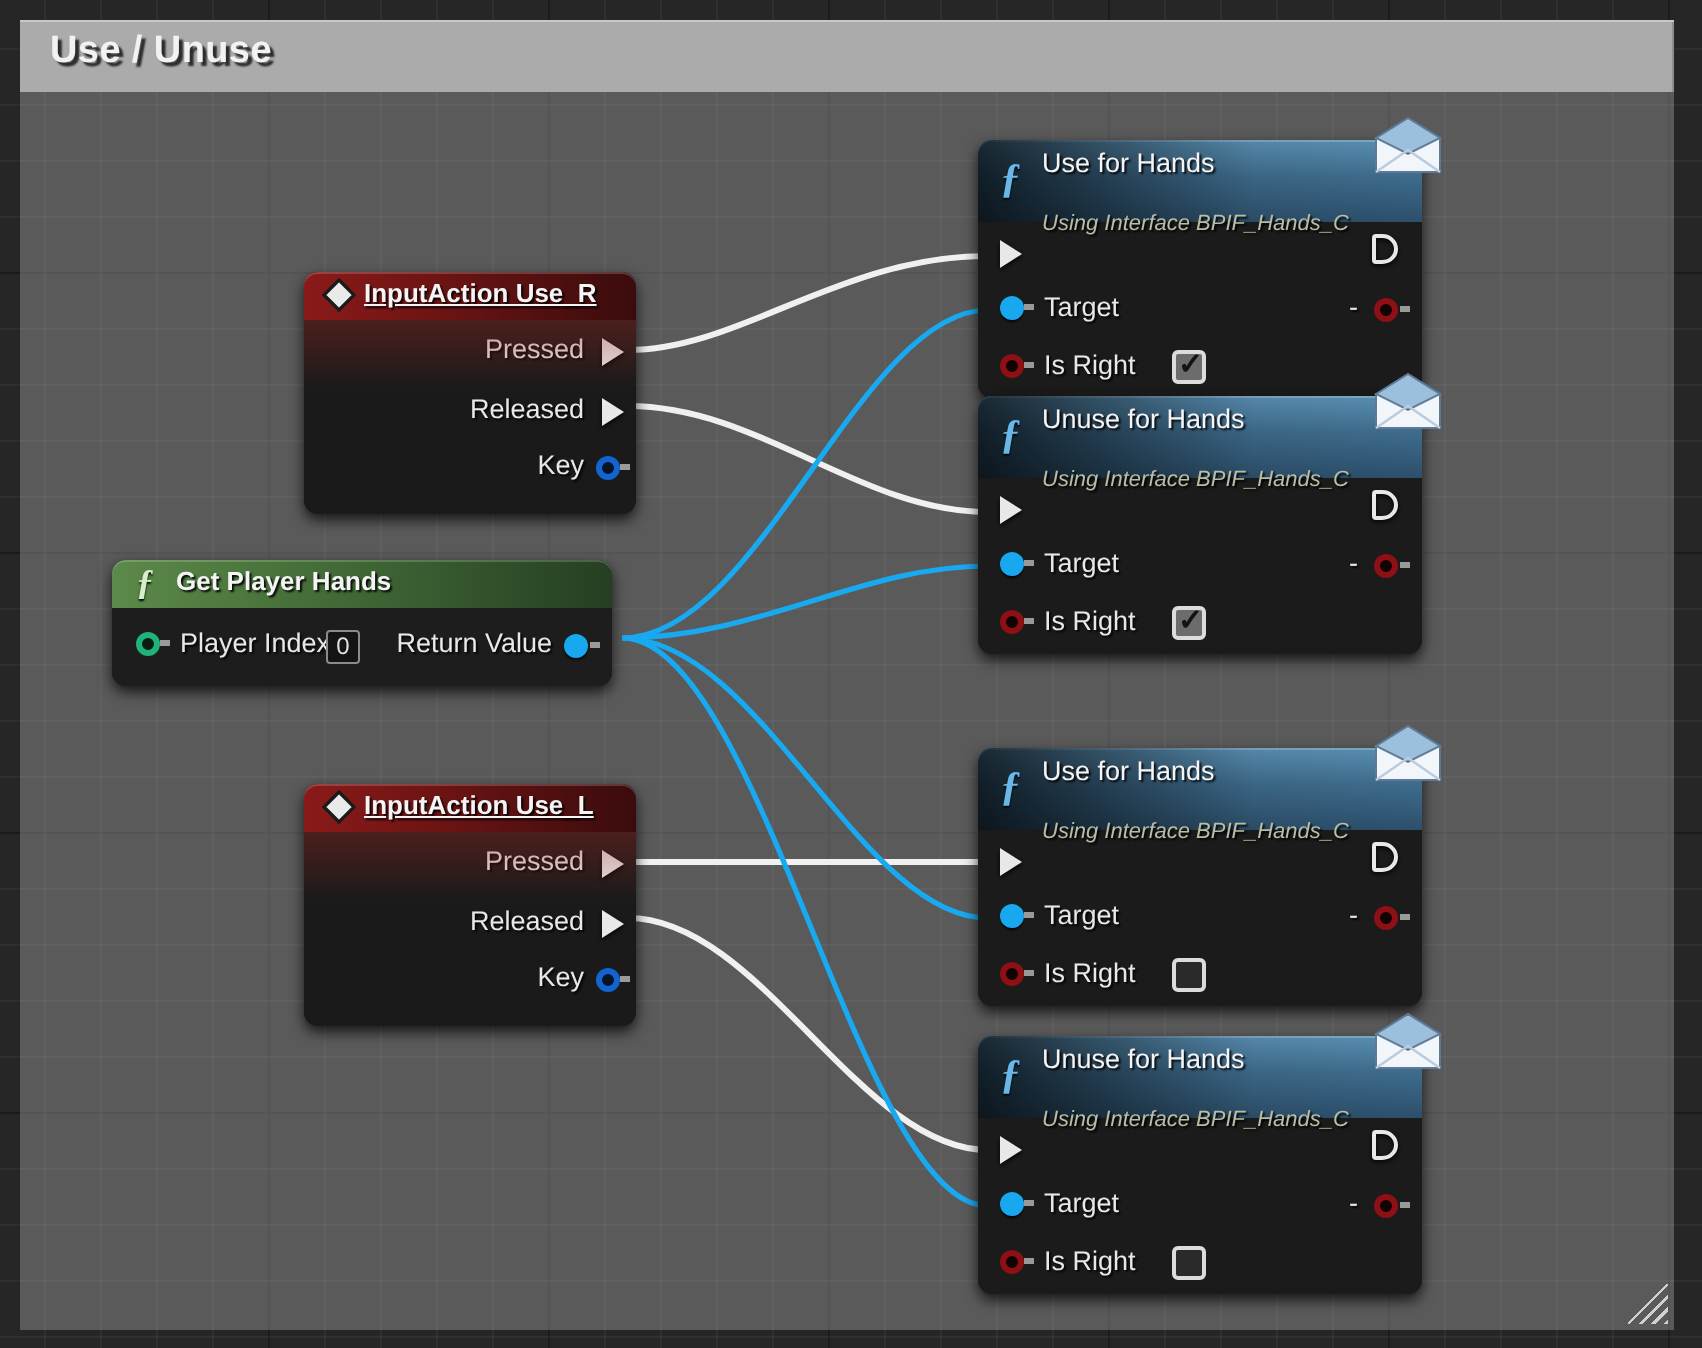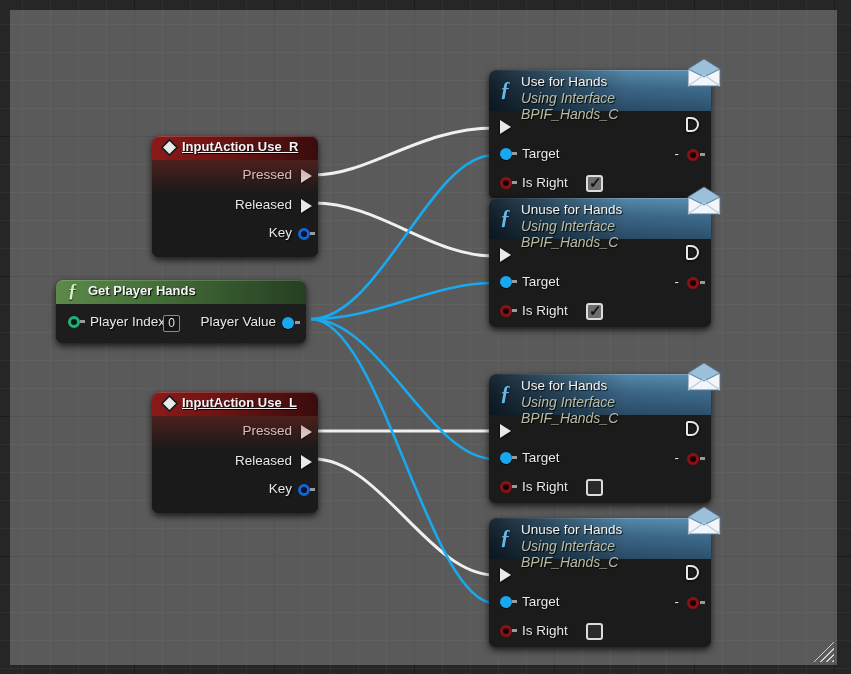--- a/index.html
+++ b/index.html
@@ -48,22 +48,22 @@
       background:linear-gradient(to bottom,#5a90b4 0%,#3e6b8c 45%,#2c4f6b 100%);
       box-shadow:inset 0 1px 0 rgba(255,255,255,.22);}
   .fnode .nhead:after{content:"";position:absolute;left:0;right:0;top:0;bottom:0;
       border-radius:7px 7px 0 0;
       background:linear-gradient(to right, rgba(0,0,0,.72) 0%, rgba(0,0,0,.06) 62%, rgba(0,0,0,0) 100%);}
   .fnode .nhead .ficon{position:absolute;left:11px;top:7px;z-index:3;
       font-family:"Liberation Serif",serif;font-style:italic;font-size:21px;
       color:#67b7e8;text-shadow:0 1px 1px #000;font-weight:bold;}
   .fnode .ntitle{position:absolute;left:32px;top:4px;z-index:3;
       font-size:13.5px;font-weight:normal;color:#f4f4f4;text-shadow:1px 1px 1px rgba(0,0,0,.9);}
-  .fnode .nsub{position:absolute;left:32px;top:20px;z-index:3;
-      font-size:14px;font-style:italic;color:#b9bda4;text-shadow:1px 1px 1px rgba(0,0,0,.9);}
+  .fnode .nsub{position:absolute;left:32px;top:36px;z-index:3;
+      font-size:11px;font-style:italic;color:#b9bda4;text-shadow:1px 1px 1px rgba(0,0,0,.9);}
   .envelope{position:absolute;right:-13px;top:-12px;width:40px;height:30px;z-index:5;}
 
   
   .enode .nhead{position:relative;height:24px;border-radius:7px 7px 0 0;
       background:linear-gradient(to right,#8b1a1a 0%,#6d1414 40%,#3a0c0c 100%);
       box-shadow:inset 0 1px 0 rgba(255,255,255,.18);}
   .enode .ntitle{position:absolute;left:30px;top:3px;
       font-size:13px;font-weight:bold;color:#f4f4f4;text-shadow:1px 1px 1px rgba(0,0,0,.9);text-decoration:underline;}
   .enode .nbody{background:#1a1a1a;}
   .enode:after{content:"";position:absolute;left:0;right:0;top:24px;height:34px;border-radius:0;
@@ -110,20 +110,23 @@
   .valbox{position:absolute;height:17px;min-width:17px;box-sizing:border-box;
        border:1px solid #8b8b8b;border-radius:2px;background:#141414;
        font-size:12px;color:#e0e0e0;text-align:center;line-height:15px;padding:0 3px;}
 </style>
 </head>
 <body>
 
 <div id="canvas">
 
   <div id="comment">
+    <div class="cbar">
+      <div class="ctitle">Use / Unuse</div>
+    </div>
     <div class="chandle"></div>
   </div>
 
   <svg id="wires" viewBox="0 0 851 674">
 
     <path d="M314,175 C 370,175 420,128 494,128" stroke="#f0f0f0" stroke-width="3" fill="none"></path>
 
     <path d="M314,203 C 380,203 430,256 494,256" stroke="#f0f0f0" stroke-width="3" fill="none"></path>
 
     <path d="M314,431 C 380,431 430,431 494,431" stroke="#f0f0f0" stroke-width="3" fill="none"></path>
@@ -164,21 +167,21 @@
     <div class="nhead">
       <div class="ficon">ƒ</div>
       <div class="ntitle">Get Player Hands</div>
     </div>
     <div class="nbody" style="height:39px;border-radius:0 0 7px 7px;">
       <div class="row" style="height:39px;">
         <div class="pin dot hollow-green" style="left:12px;top:12px;"></div>
         <div class="nub" style="left:24px;top:16px;"></div>
         <div class="plabel" style="left:34px;top:10px;">Player Index</div>
         <div class="valbox" style="left:107px;top:11px;">0</div>
-        <div class="plabel" style="right:30px;top:10px;">Player Value</div>
+        <div class="plabel" style="right:30px;top:10px;">Return Value</div>
         <div class="pin dot filled-blue" style="right:12px;top:13px;"></div>
         <div class="nub" style="right:6px;top:17px;"></div>
       </div>
     </div>
   </div>
 
   <div class="node enode" style="left:152px;top:392px;width:166px;">
     <div class="nhead">
       <svg class="pin" style="left:9px;top:3px;" width="17" height="17">
         <polygon points="8.5,1 16,8.5 8.5,16 1,8.5" fill="#eaeaea" stroke="#1a1a1a" stroke-width="1.6"></polygon>

